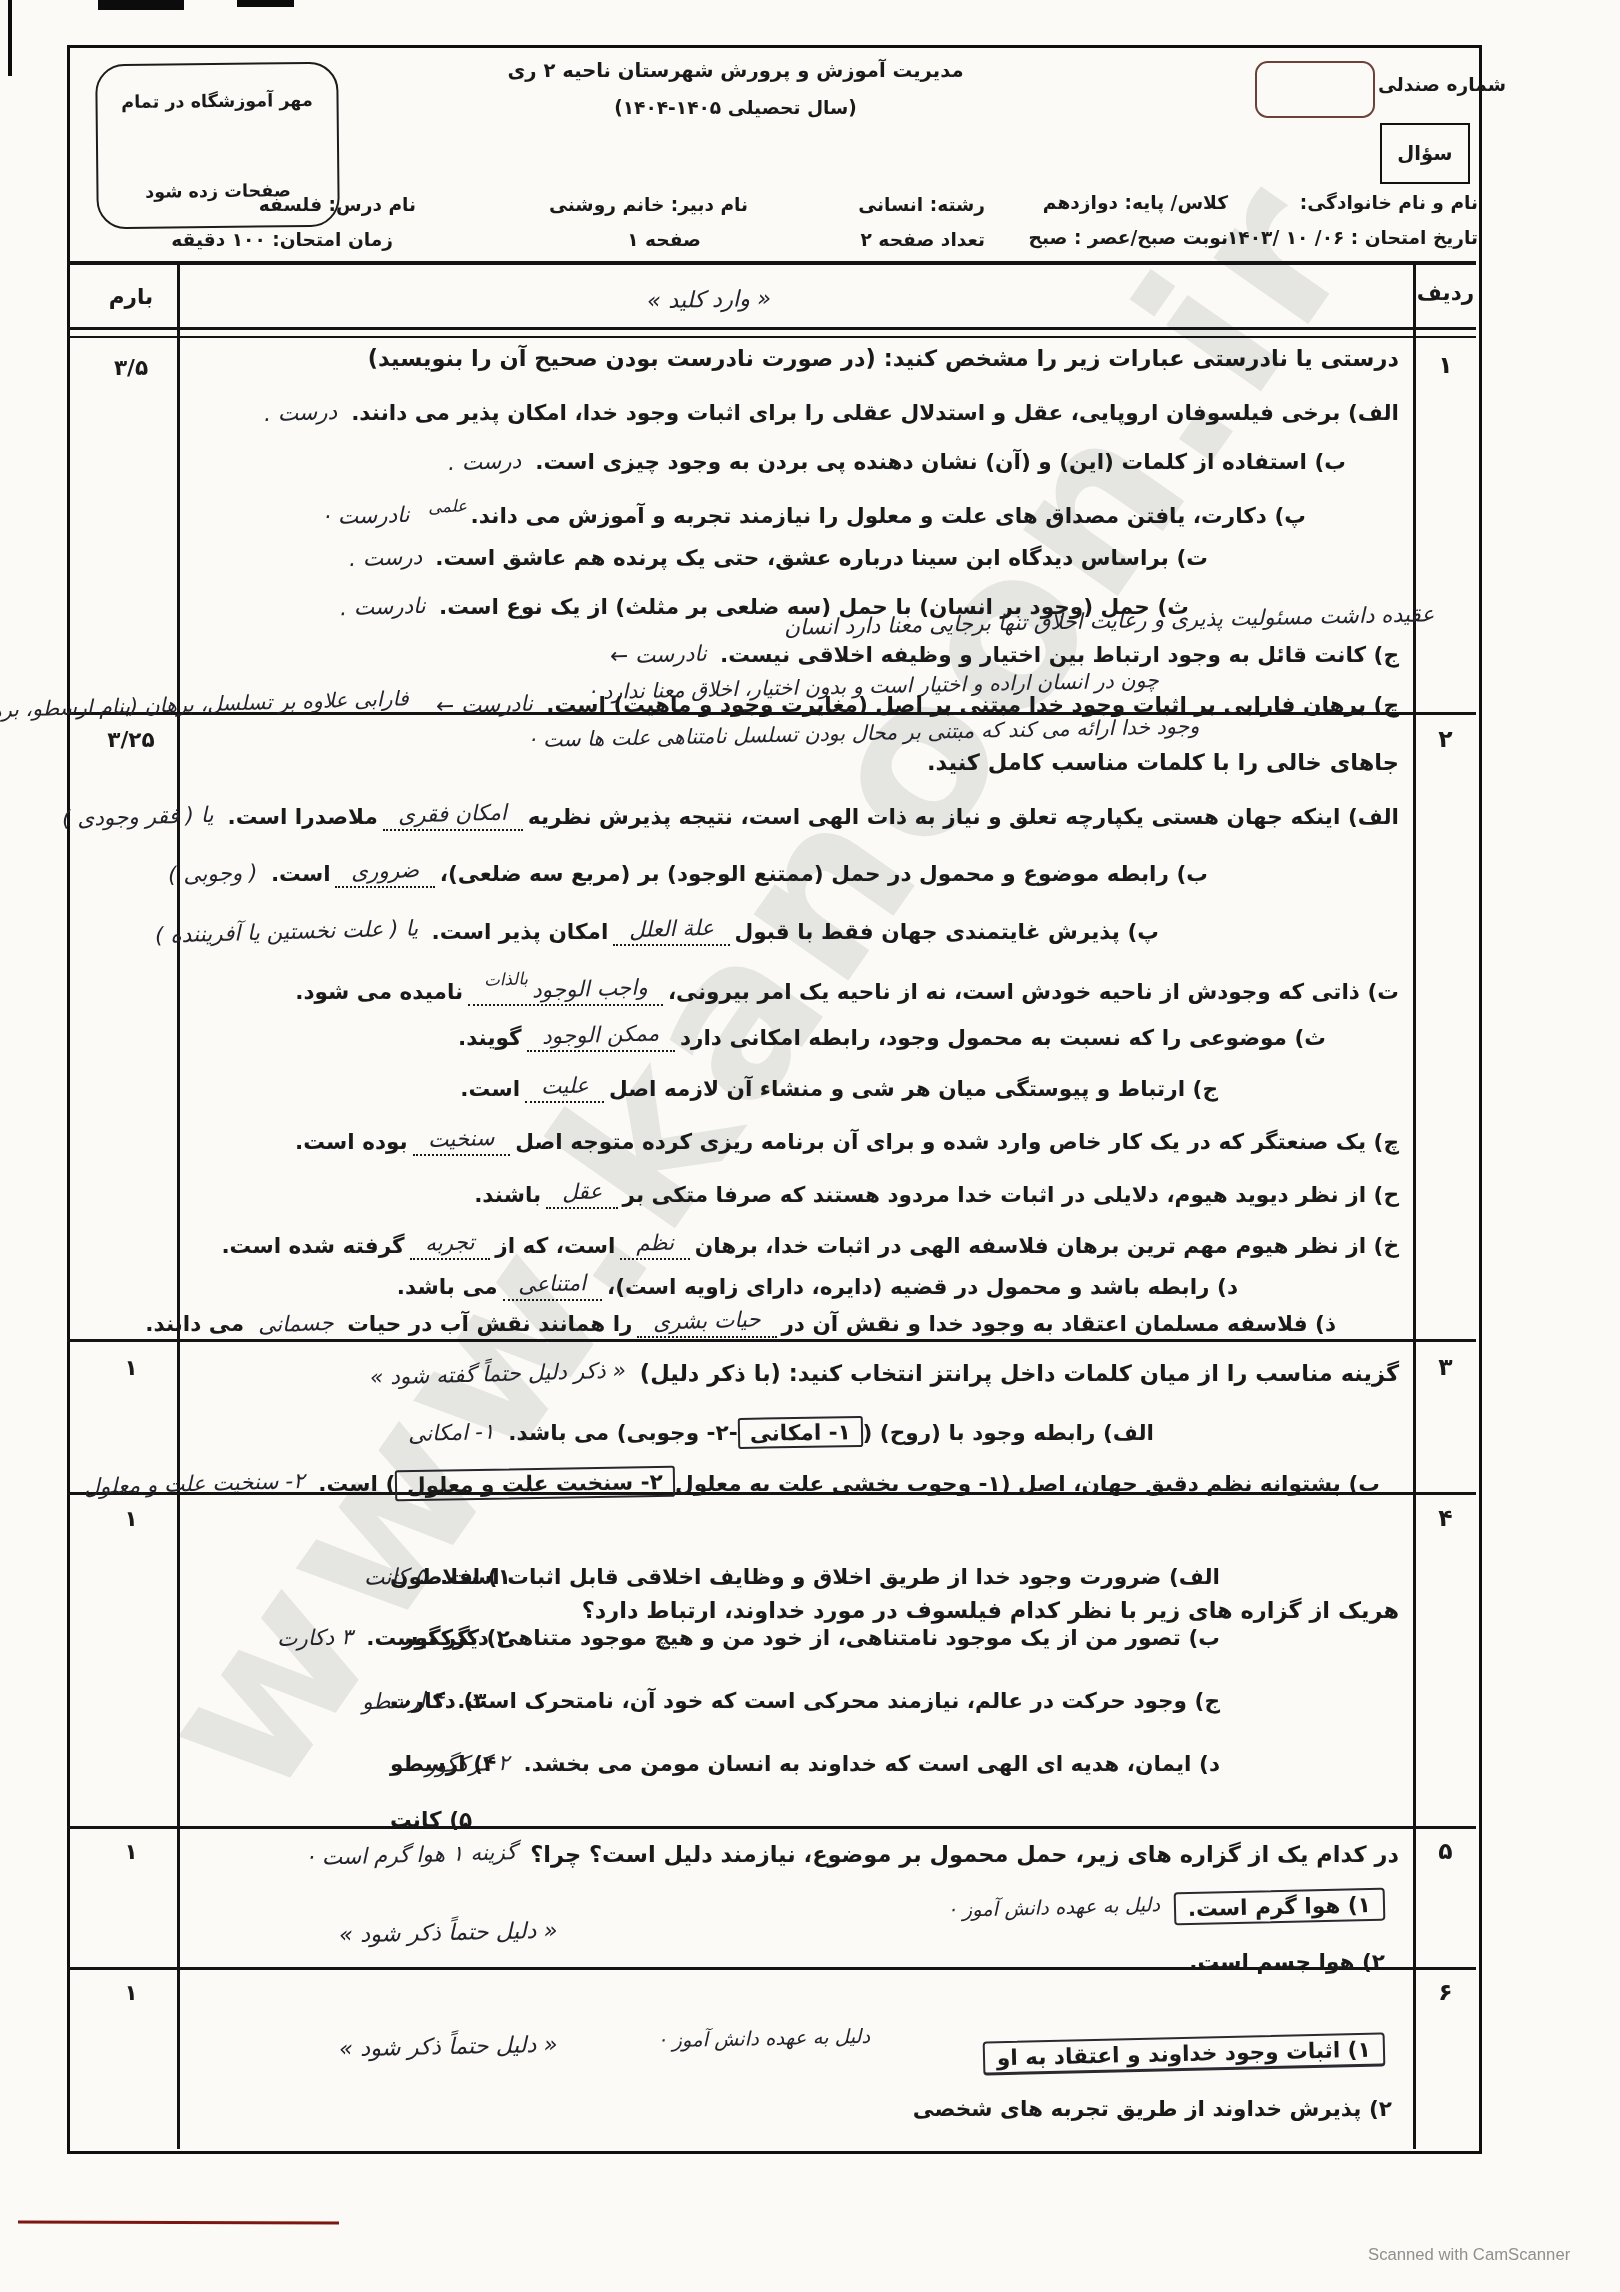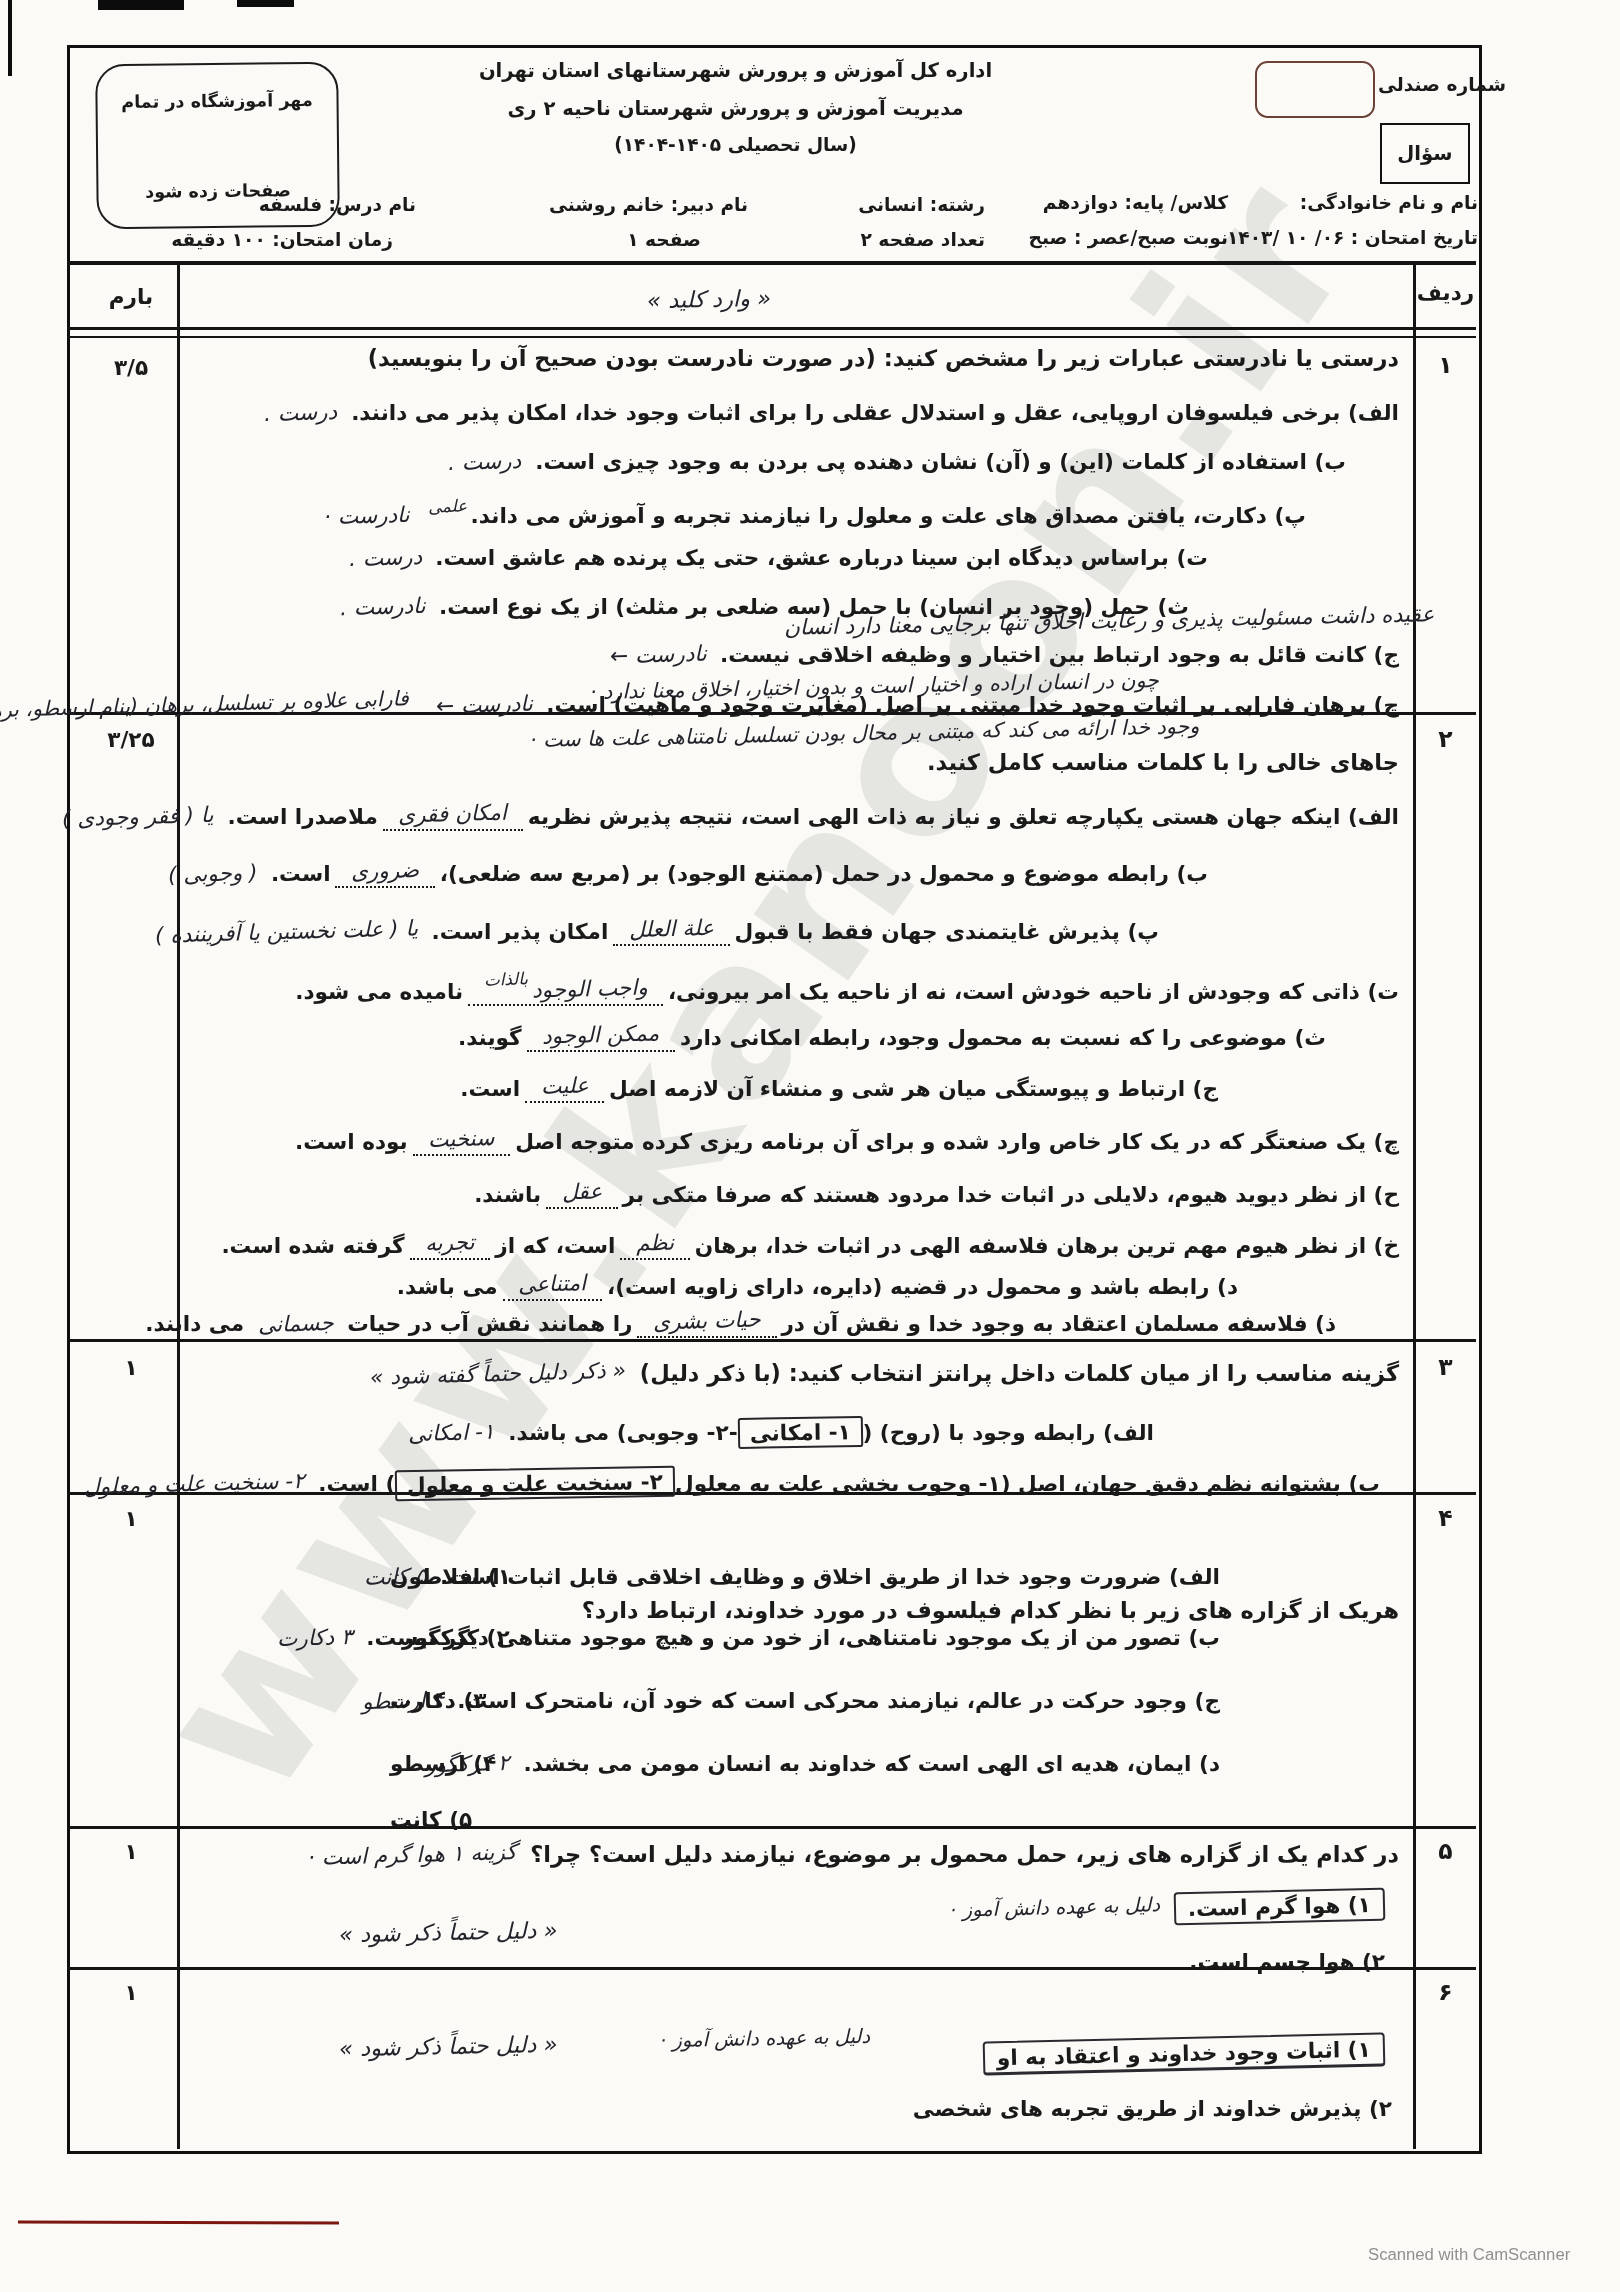--- a/index.html
+++ b/index.html
@@ -55,21 +55,20 @@
   <div class="watermark">www.kanoon.ir</div>
 
   <div class="sheet-border"></div>
 
   <div class="stamp">
     <div>مهر آموزشگاه در تمام</div>
     <div>صفحات زده شود</div>
   </div>
 
   <div class="org">
-    <div>اداره کل آموزش و پرورش شهرستانهای استان تهران</div>
     <div>مدیریت آموزش و پرورش شهرستان ناحیه ۲ ری</div>
     <div class="small">(سال تحصیلی ۱۴۰۵-۱۴۰۴)</div>
   </div>
 
   <div class="hdr" style="left:1378px;top:74px;">شماره صندلی</div>
   <div class="seat-box"></div>
   <div class="soal-box">
     <span>سؤال</span>
   </div>
 

